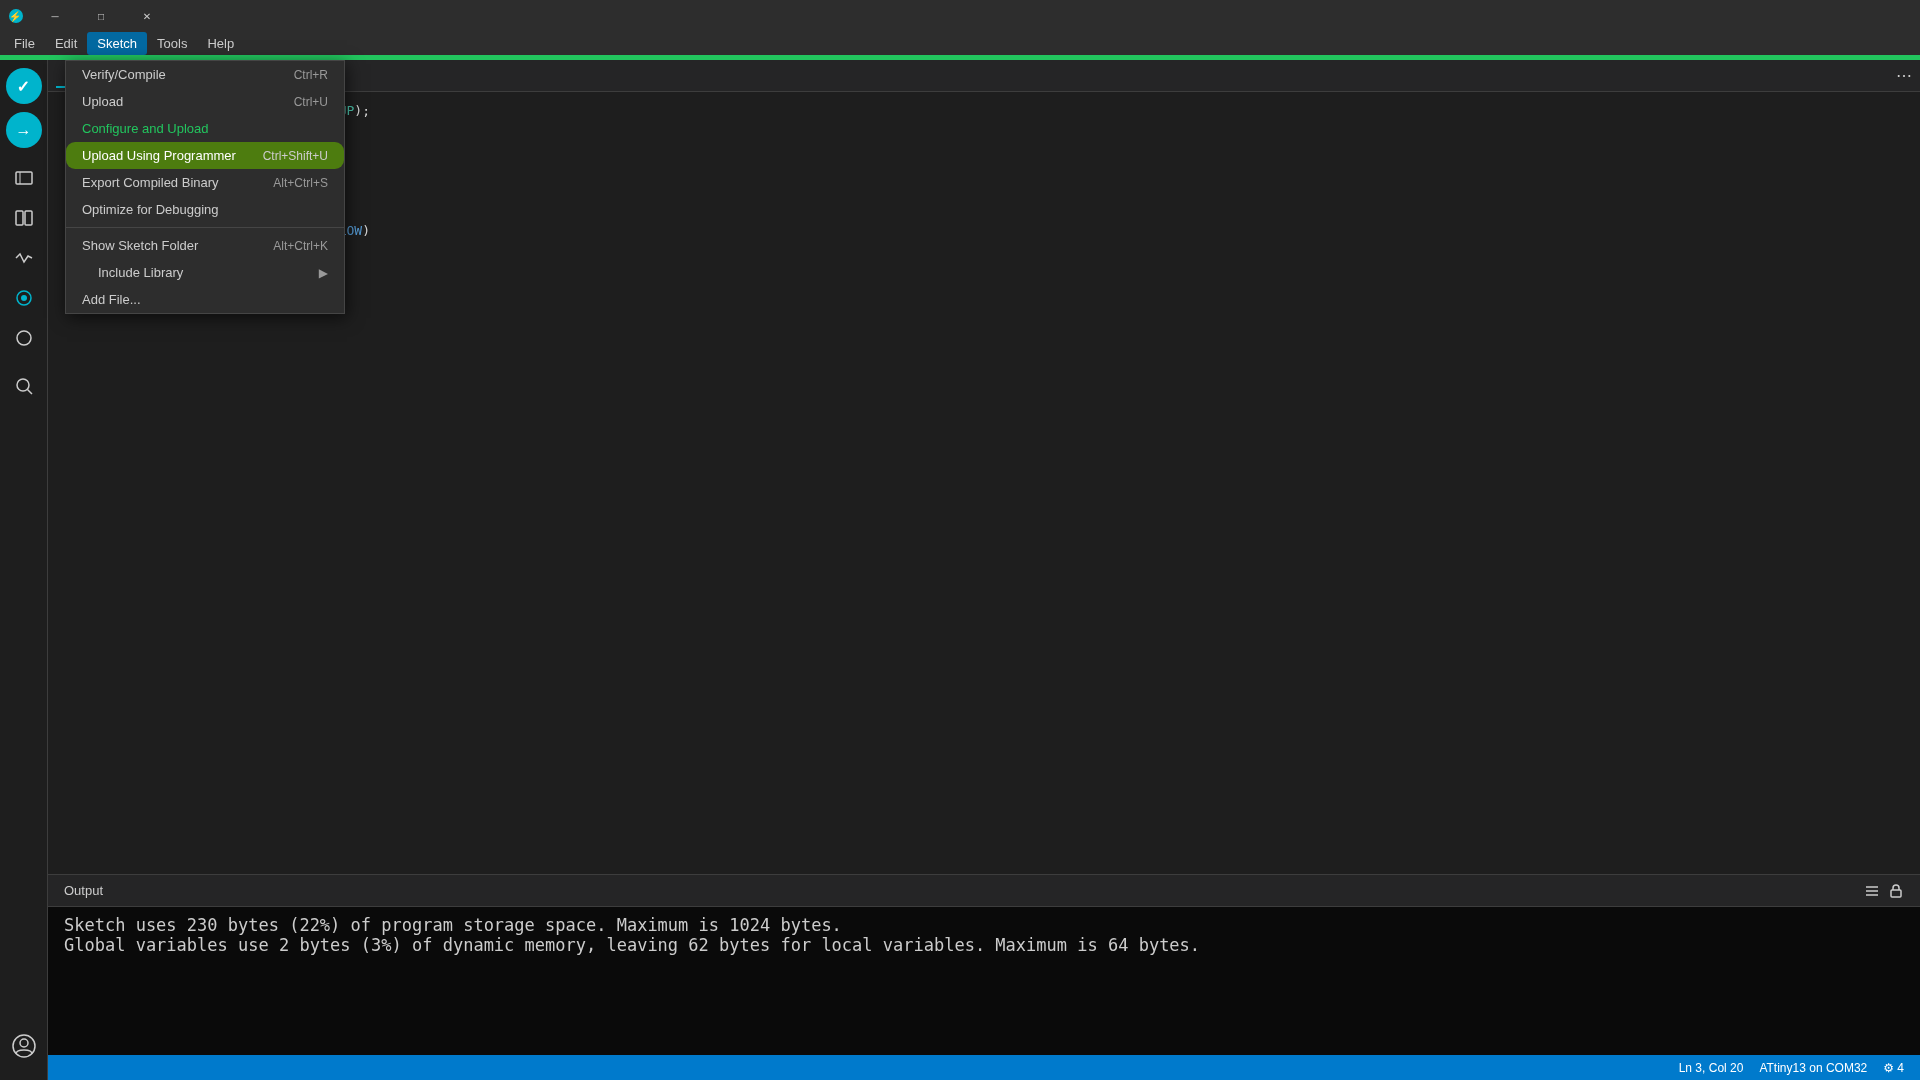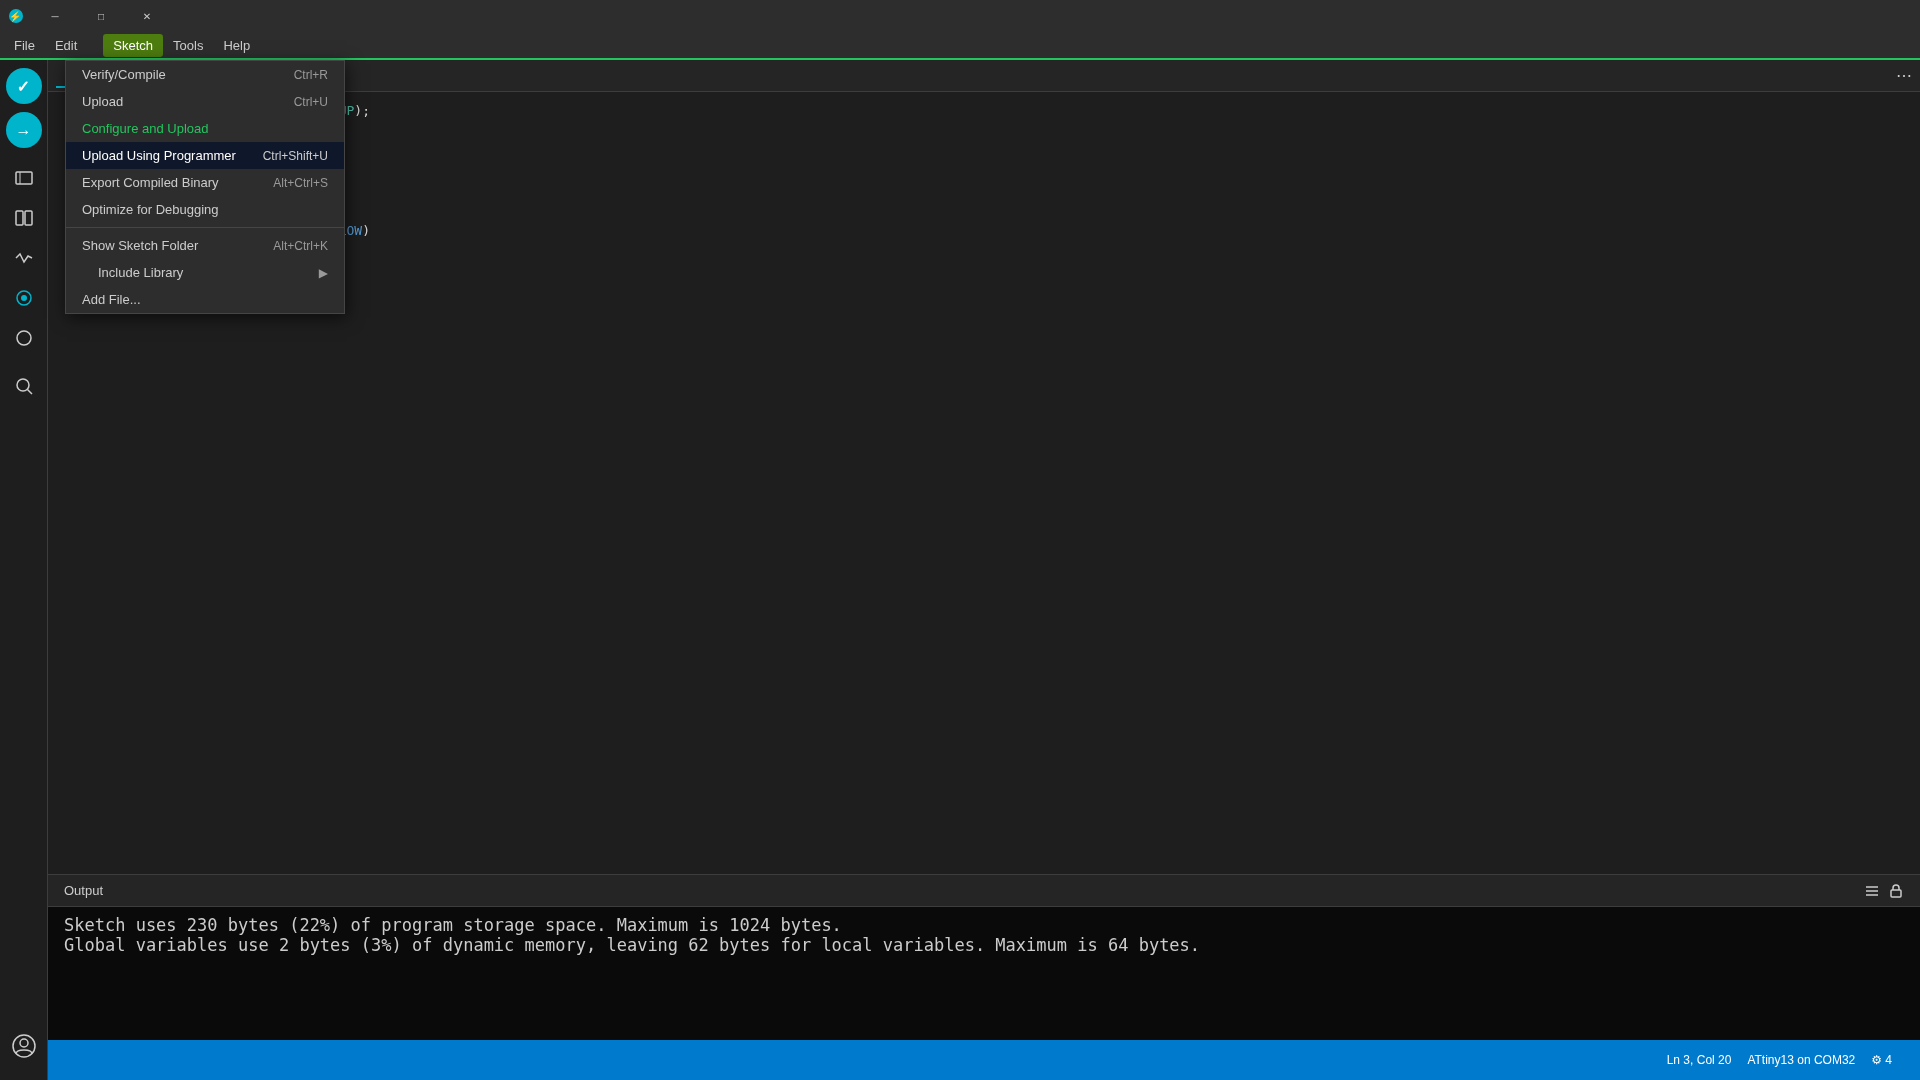--- a/index.html
+++ b/index.html
@@ -51,30 +51,30 @@
       color: #cccccc;
     }
 
     
     .menu-bar {
       height: 28px;
       background: #2d2d2d;
       display: flex;
       align-items: center;
       padding: 0 4px;
-      border-bottom: 2px solid #22c55e;
+      border-bottom: 5px solid #22c55e;
     }
     .menu-item {
       padding: 4px 10px;
       cursor: pointer;
       font-size: 13px;
       color: #cccccc;
       border-radius: 3px;
     }
-    .menu-item.active { background: #4d7c0f; color: #ffffff; margin-left: 16px; }
+    .menu-item.active { background: #0369a1; color: #ffffff; }
 
     
     .main-layout {
       display: flex;
       height: calc(1080px - 60px);
     }
 
     
     .sidebar {
       width: 48px;
@@ -192,25 +192,25 @@
       flex: 1;
       padding: 8px 16px;
       font-family: 'Consolas', monospace;
       font-size: 17px;
       color: #cccccc;
       overflow: hidden;
     }
 
     
     .status-bar {
-      height: 40px;
+      height: 25px;
       background: #007acc;
       display: flex;
       align-items: center;
-      padding: 0 28px;
+      padding: 0 16px;
       font-size: 12px;
       color: white;
       justify-content: flex-end;
       gap: 16px;
       position: absolute;
       bottom: 0;
       left: 0;
       right: 0;
     }
 
@@ -237,21 +237,21 @@
     }
     .dropdown-item {
       padding: 6px 16px;
       display: flex;
       justify-content: space-between;
       align-items: center;
       cursor: pointer;
       font-size: 13px;
       color: #cccccc;
     }
-    .dropdown-item.active { background: #0f172a; color: #ffffff; }
+    .dropdown-item.active { background: #4d7c0f; color: #ffffff; border-radius: 9px; }
     .dropdown-item.disabled { color: #22c55e; cursor: default; }
     .dropdown-separator {
       height: 1px;
       background: #454545;
       margin: 4px 0;
     }
     .shortcut {
       color: #999999;
       font-size: 12px;
       margin-left: 24px;

